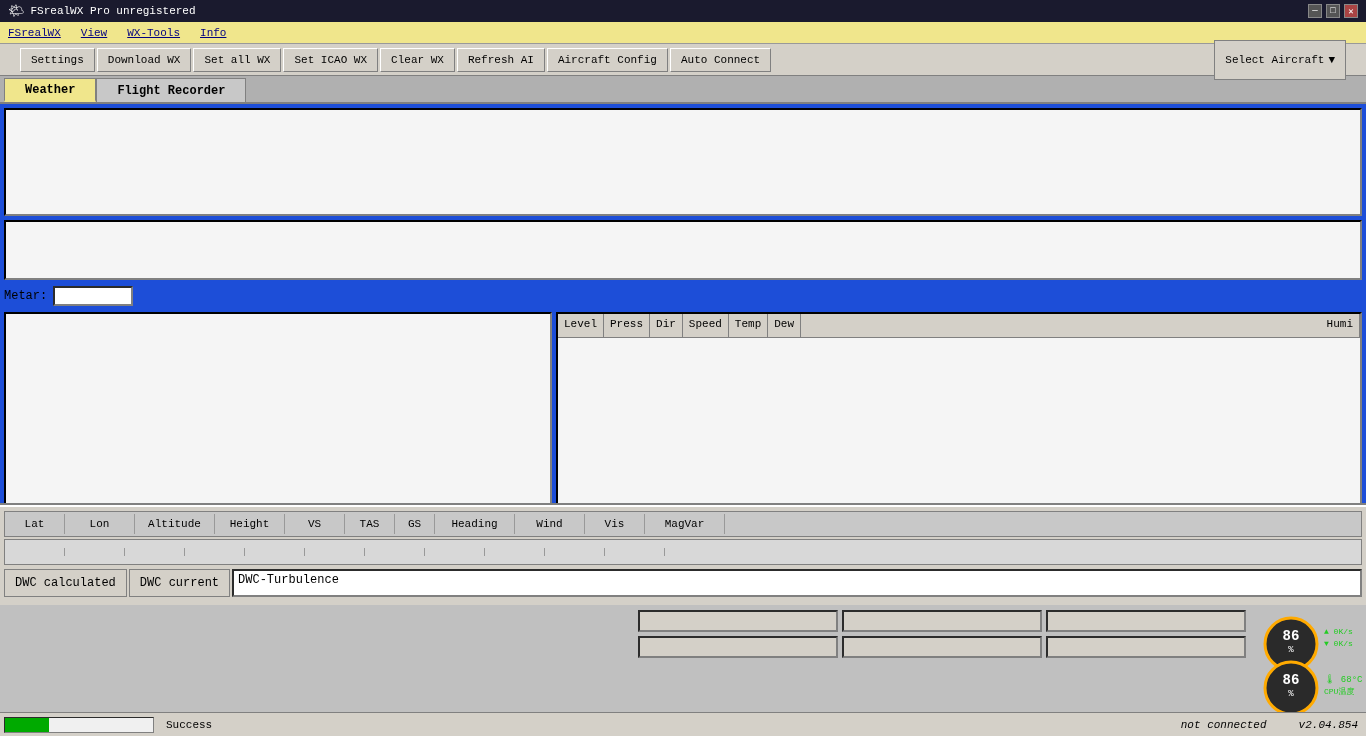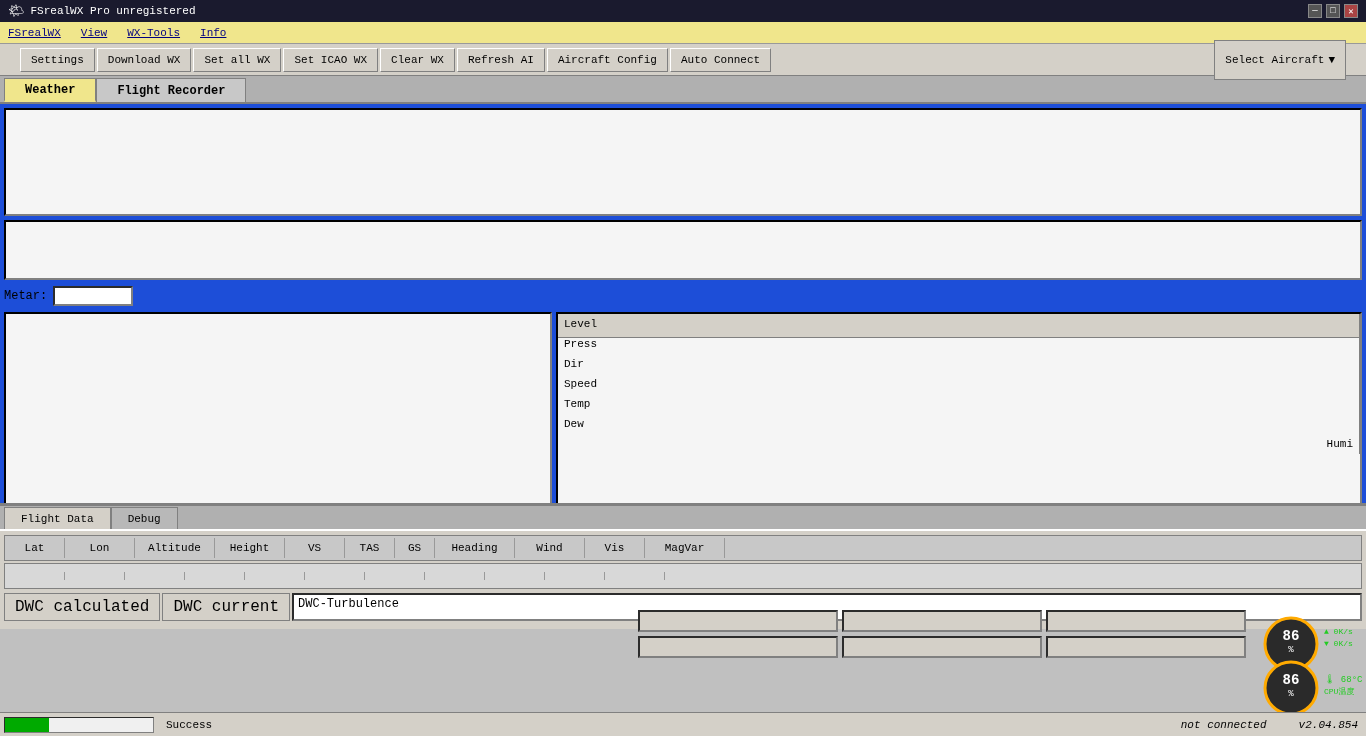--- a/index.html
+++ b/index.html
@@ -172,21 +172,20 @@
       border-top-color: #404040;
       border-left-color: #404040;
     }
 
     
     #right-panel-header {
       display: flex;
       background: #d4d0c8;
       border-bottom: 1px solid #808080;
       height: 24px;
-      flex-direction: column;
     }
     .col-header {
       font-size: 11px;
       font-family: 'Courier New', monospace;
       padding: 4px 6px;
       border-right: 1px solid #808080;
       color: #000;
     }
     .col-humi { margin-left: auto; }
 
@@ -281,21 +280,21 @@
     #dwc-row {
       display: flex;
       gap: 2px;
       margin-bottom: 4px;
       height: 28px;
     }
     .dwc-label-btn {
       padding: 4px 10px;
       background: #d4d0c8;
       border: 1px solid #808080;
-      font-size: 16px;
+      font-size: 12px;
       font-family: 'Courier New', monospace;
       cursor: pointer;
     }
     #dwc-turb-field {
       flex: 1;
       background: white;
       border: 2px inset #808080;
       padding: 2px 4px;
       font-size: 12px;
       font-family: 'Courier New', monospace;
@@ -411,24 +410,20 @@
         <span class="col-header">Temp</span>
         <span class="col-header">Dew</span>
         <span class="col-header col-humi">Humi</span>
       </div>
     </div>
   </div>
 </div>
 
 <div id="bottom-section" style="position: relative; background: rgb(192, 192, 192); border-top: 2px solid rgb(128, 128, 128); height: 185px;">
 
-  <div id="bottom-tab-row">
-    <div class="bottom-tab active">Flight Data</div>
-    <div class="bottom-tab inactive">Debug</div>
-  </div>
 
   <div id="flight-data-area">
 
     <div id="col-headers">
       <span class="fd-col fd-col-lat">Lat</span>
       <span class="fd-col fd-col-lon">Lon</span>
       <span class="fd-col fd-col-alt">Altitude</span>
       <span class="fd-col fd-col-hgt">Height</span>
       <span class="fd-col fd-col-vs">VS</span>
       <span class="fd-col fd-col-tas">TAS</span>

